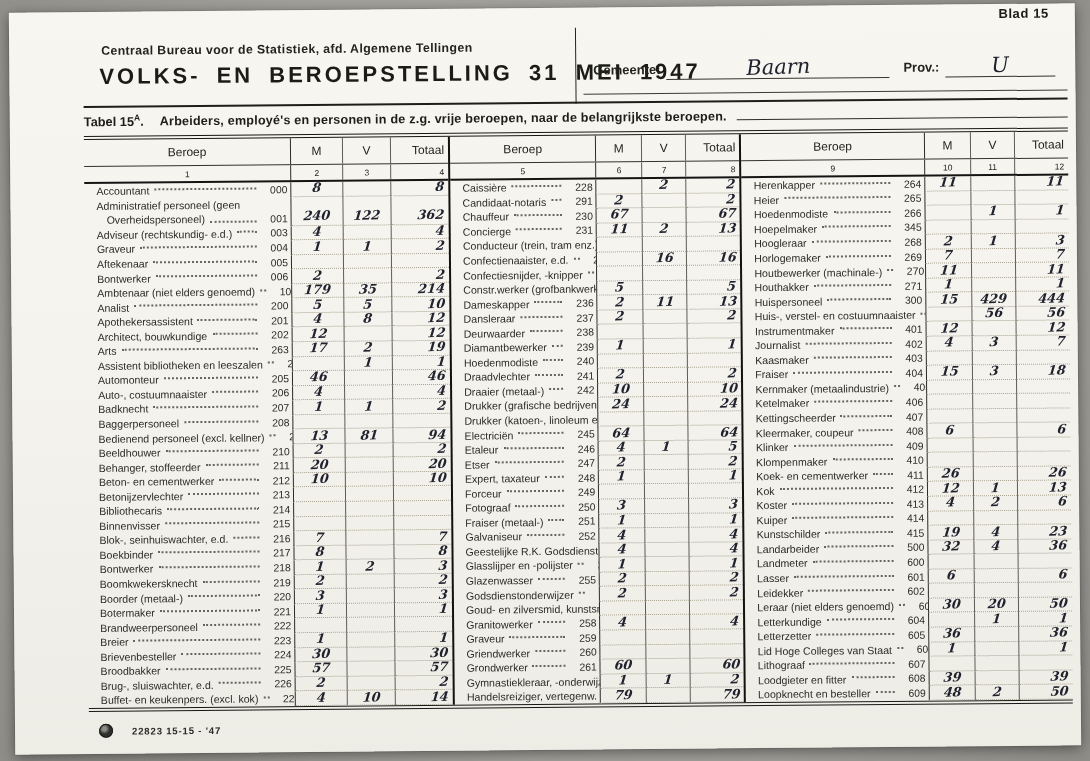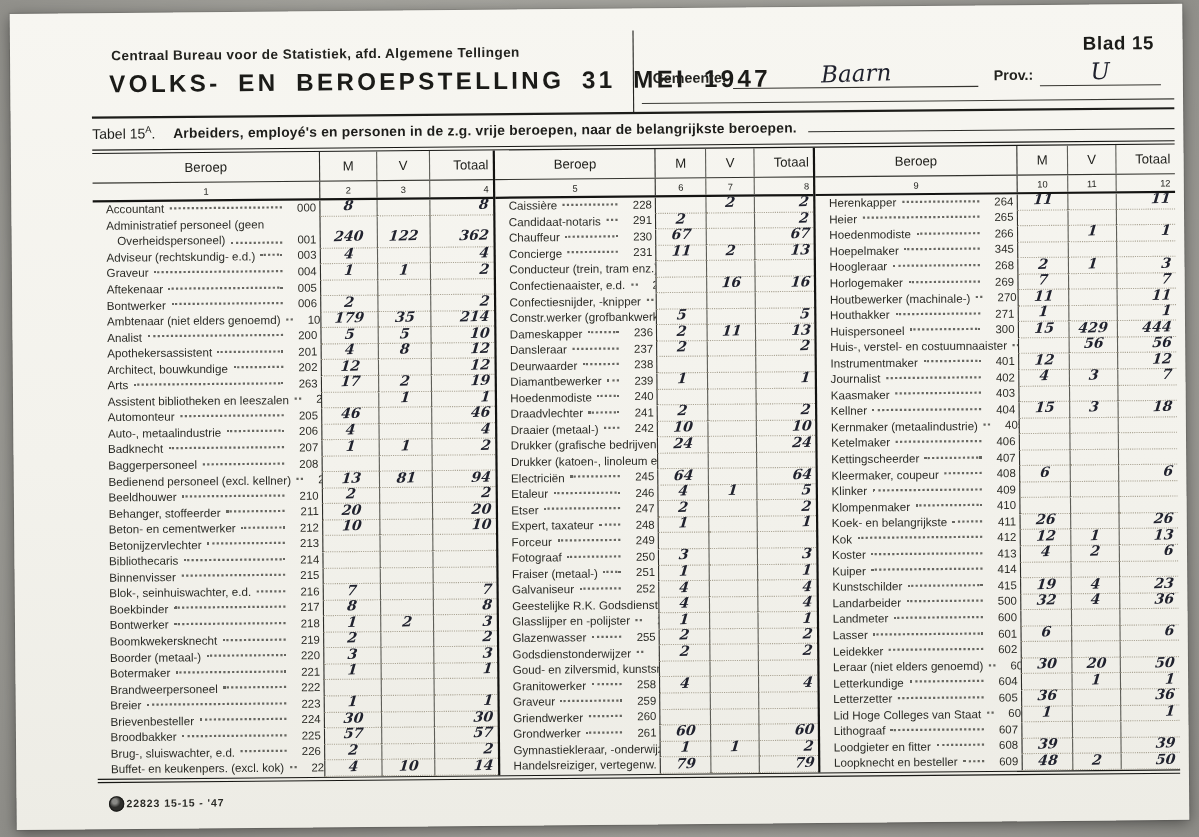--- a/index.html
+++ b/index.html
@@ -12,33 +12,33 @@
   .paper{
     position:absolute;left:12px;top:8px;width:1066px;height:742px;
     background:linear-gradient(180deg,#f7f6f1 0%,#f3f2ec 55%,#edece5 100%);
     transform:rotate(-0.5deg);
     box-shadow:0 3px 14px rgba(0,0,0,.45), 0 0 0 1px rgba(0,0,0,.08);
   }
   
   .bureau{position:absolute;left:92px;top:32px;font-size:12.3px;font-weight:700;color:#23231f;letter-spacing:.4px;}
   .title{position:absolute;left:90px;top:52px;font-size:22px;font-weight:700;color:#1b1b18;letter-spacing:3px;word-spacing:7px;}
   .vdiv{position:absolute;left:566px;top:20px;height:76px;border-left:1.8px solid #23231f;}
-  .blad{position:absolute;right:26px;top:26px;font-size:17px;font-weight:700;color:#1b1b18;letter-spacing:.6px;}
+  .blad{position:absolute;right:26px;top:2px;font-size:13px;font-weight:700;color:#1b1b18;letter-spacing:.6px;}
   .gemrow{position:absolute;left:584px;top:50px;width:462px;display:flex;align-items:flex-end;}
   .gemrow .lab{font-size:13px;font-weight:700;color:#23231f;padding-bottom:3px;white-space:nowrap;}
   .uline{border-bottom:1.4px solid #35342f;text-align:center;position:relative;}
   .uline.gv{flex:1;margin:0 14px 0 6px;}
   .uline.pv{width:110px;margin-left:6px;}
   .hand{font-family:"DejaVu Serif", serif;font-style:italic;color:#20222e;}
   .script{font-size:21px;line-height:22px;display:inline-block;transform:rotate(-1.5deg);}
   .rrule{position:absolute;left:574px;right:8px;top:86px;border-top:1.2px solid #3a3a35;}
   .hrule{position:absolute;left:74px;right:8px;top:94px;border-top:2.2px solid #1d1d1a;}
   
   .caption{position:absolute;left:74px;right:8px;top:101px;display:flex;align-items:baseline;}
-  .caption .tab{font-size:12.8px;font-weight:400;color:#1d1d1a;white-space:nowrap;text-align:right;}
+  .caption .tab{font-size:12.8px;font-weight:700;color:#1d1d1a;white-space:nowrap;text-align:right;}
   .caption .tab sup{font-size:8.5px;}
   .caption .desc{font-size:12.6px;font-weight:700;color:#1d1d1a;margin-left:16px;white-space:nowrap;letter-spacing:.2px;}
   .caption .fill{flex:1;border-bottom:1.6px solid #2b2b27;margin:0 0 3px 10px;}
   
   .table{
     --rh:14.55px;
     position:absolute;left:74px;right:8px;top:124px;bottom:42px;
     display:flex;
     border-top:4px double #171714;border-bottom:4px double #171714;
   }
@@ -71,21 +71,21 @@
   .row.two{height:calc(var(--rh)*2);}
   .row.two .cell.beroep{flex-direction:column;align-items:stretch;justify-content:center;}
   .bl1,.bl2{display:flex;align-items:baseline;height:var(--rh);line-height:var(--rh);}
   .bl2 .ind{padding-left:10px;}
   .row.two .cell.m,.row.two .cell.v,.row.two .cell.t{align-items:flex-end;padding-bottom:2px;}
   
   .footer{position:absolute;left:84px;bottom:16px;display:flex;align-items:center;}
   .logo{width:14px;height:14px;border-radius:50%;flex:0 0 auto;
     background:radial-gradient(circle at 38% 35%, #8a8a86 0 16%, #2e2e2b 42%);
     box-shadow:inset 0 0 0 1px #1c1c1a;}
-  .printcode{margin-left:2px;font-size:9.6px;font-weight:700;color:#2a2a26;letter-spacing:.8px;}
+  .printcode{margin-left:19px;font-size:9.6px;font-weight:700;color:#2a2a26;letter-spacing:.8px;}
 </style>
 </head>
 <body>
 
 <div class="paper">
 
   <div class="bureau">Centraal Bureau voor de Statistiek, afd. Algemene Tellingen</div>
   <div class="title">VOLKS- EN BEROEPSTELLING 31 MEI 1947</div>
   <div class="vdiv"></div>
   <div class="blad">Blad 15</div>
@@ -312,21 +312,21 @@
             <div class="cell m">
               <span class="hand">46</span>
             </div>
             <div class="cell v"></div>
             <div class="cell t">
               <span class="hand">46</span>
             </div>
           </div>
           <div class="row">
             <div class="cell beroep">
-              <span class="lbl">Auto-, metaalindustrie</span>
+              <span class="lbl">Auto-, costuumnaaister</span>
               <span class="leader"></span>
               <span class="code">206</span>
             </div>
             <div class="cell m">
               <span class="hand">4</span>
             </div>
             <div class="cell v"></div>
             <div class="cell t">
               <span class="hand">4</span>
             </div>
@@ -1276,21 +1276,21 @@
               <span class="lbl">Kaasmaker</span>
               <span class="leader"></span>
               <span class="code">403</span>
             </div>
             <div class="cell m"></div>
             <div class="cell v"></div>
             <div class="cell t"></div>
           </div>
           <div class="row">
             <div class="cell beroep">
-              <span class="lbl">Kellner</span>
+              <span class="lbl">Fraiser</span>
               <span class="leader"></span>
               <span class="code">404</span>
             </div>
             <div class="cell m">
               <span class="hand">15</span>
             </div>
             <div class="cell v">
               <span class="hand">3</span>
             </div>
             <div class="cell t">
@@ -1356,21 +1356,21 @@
               <span class="lbl">Klompenmaker</span>
               <span class="leader"></span>
               <span class="code">410</span>
             </div>
             <div class="cell m"></div>
             <div class="cell v"></div>
             <div class="cell t"></div>
           </div>
           <div class="row">
             <div class="cell beroep">
-              <span class="lbl">Koek- en belangrijkste</span>
+              <span class="lbl">Koek- en cementwerker</span>
               <span class="leader"></span>
               <span class="code">411</span>
             </div>
             <div class="cell m">
               <span class="hand">26</span>
             </div>
             <div class="cell v"></div>
             <div class="cell t">
               <span class="hand">26</span>
             </div>

